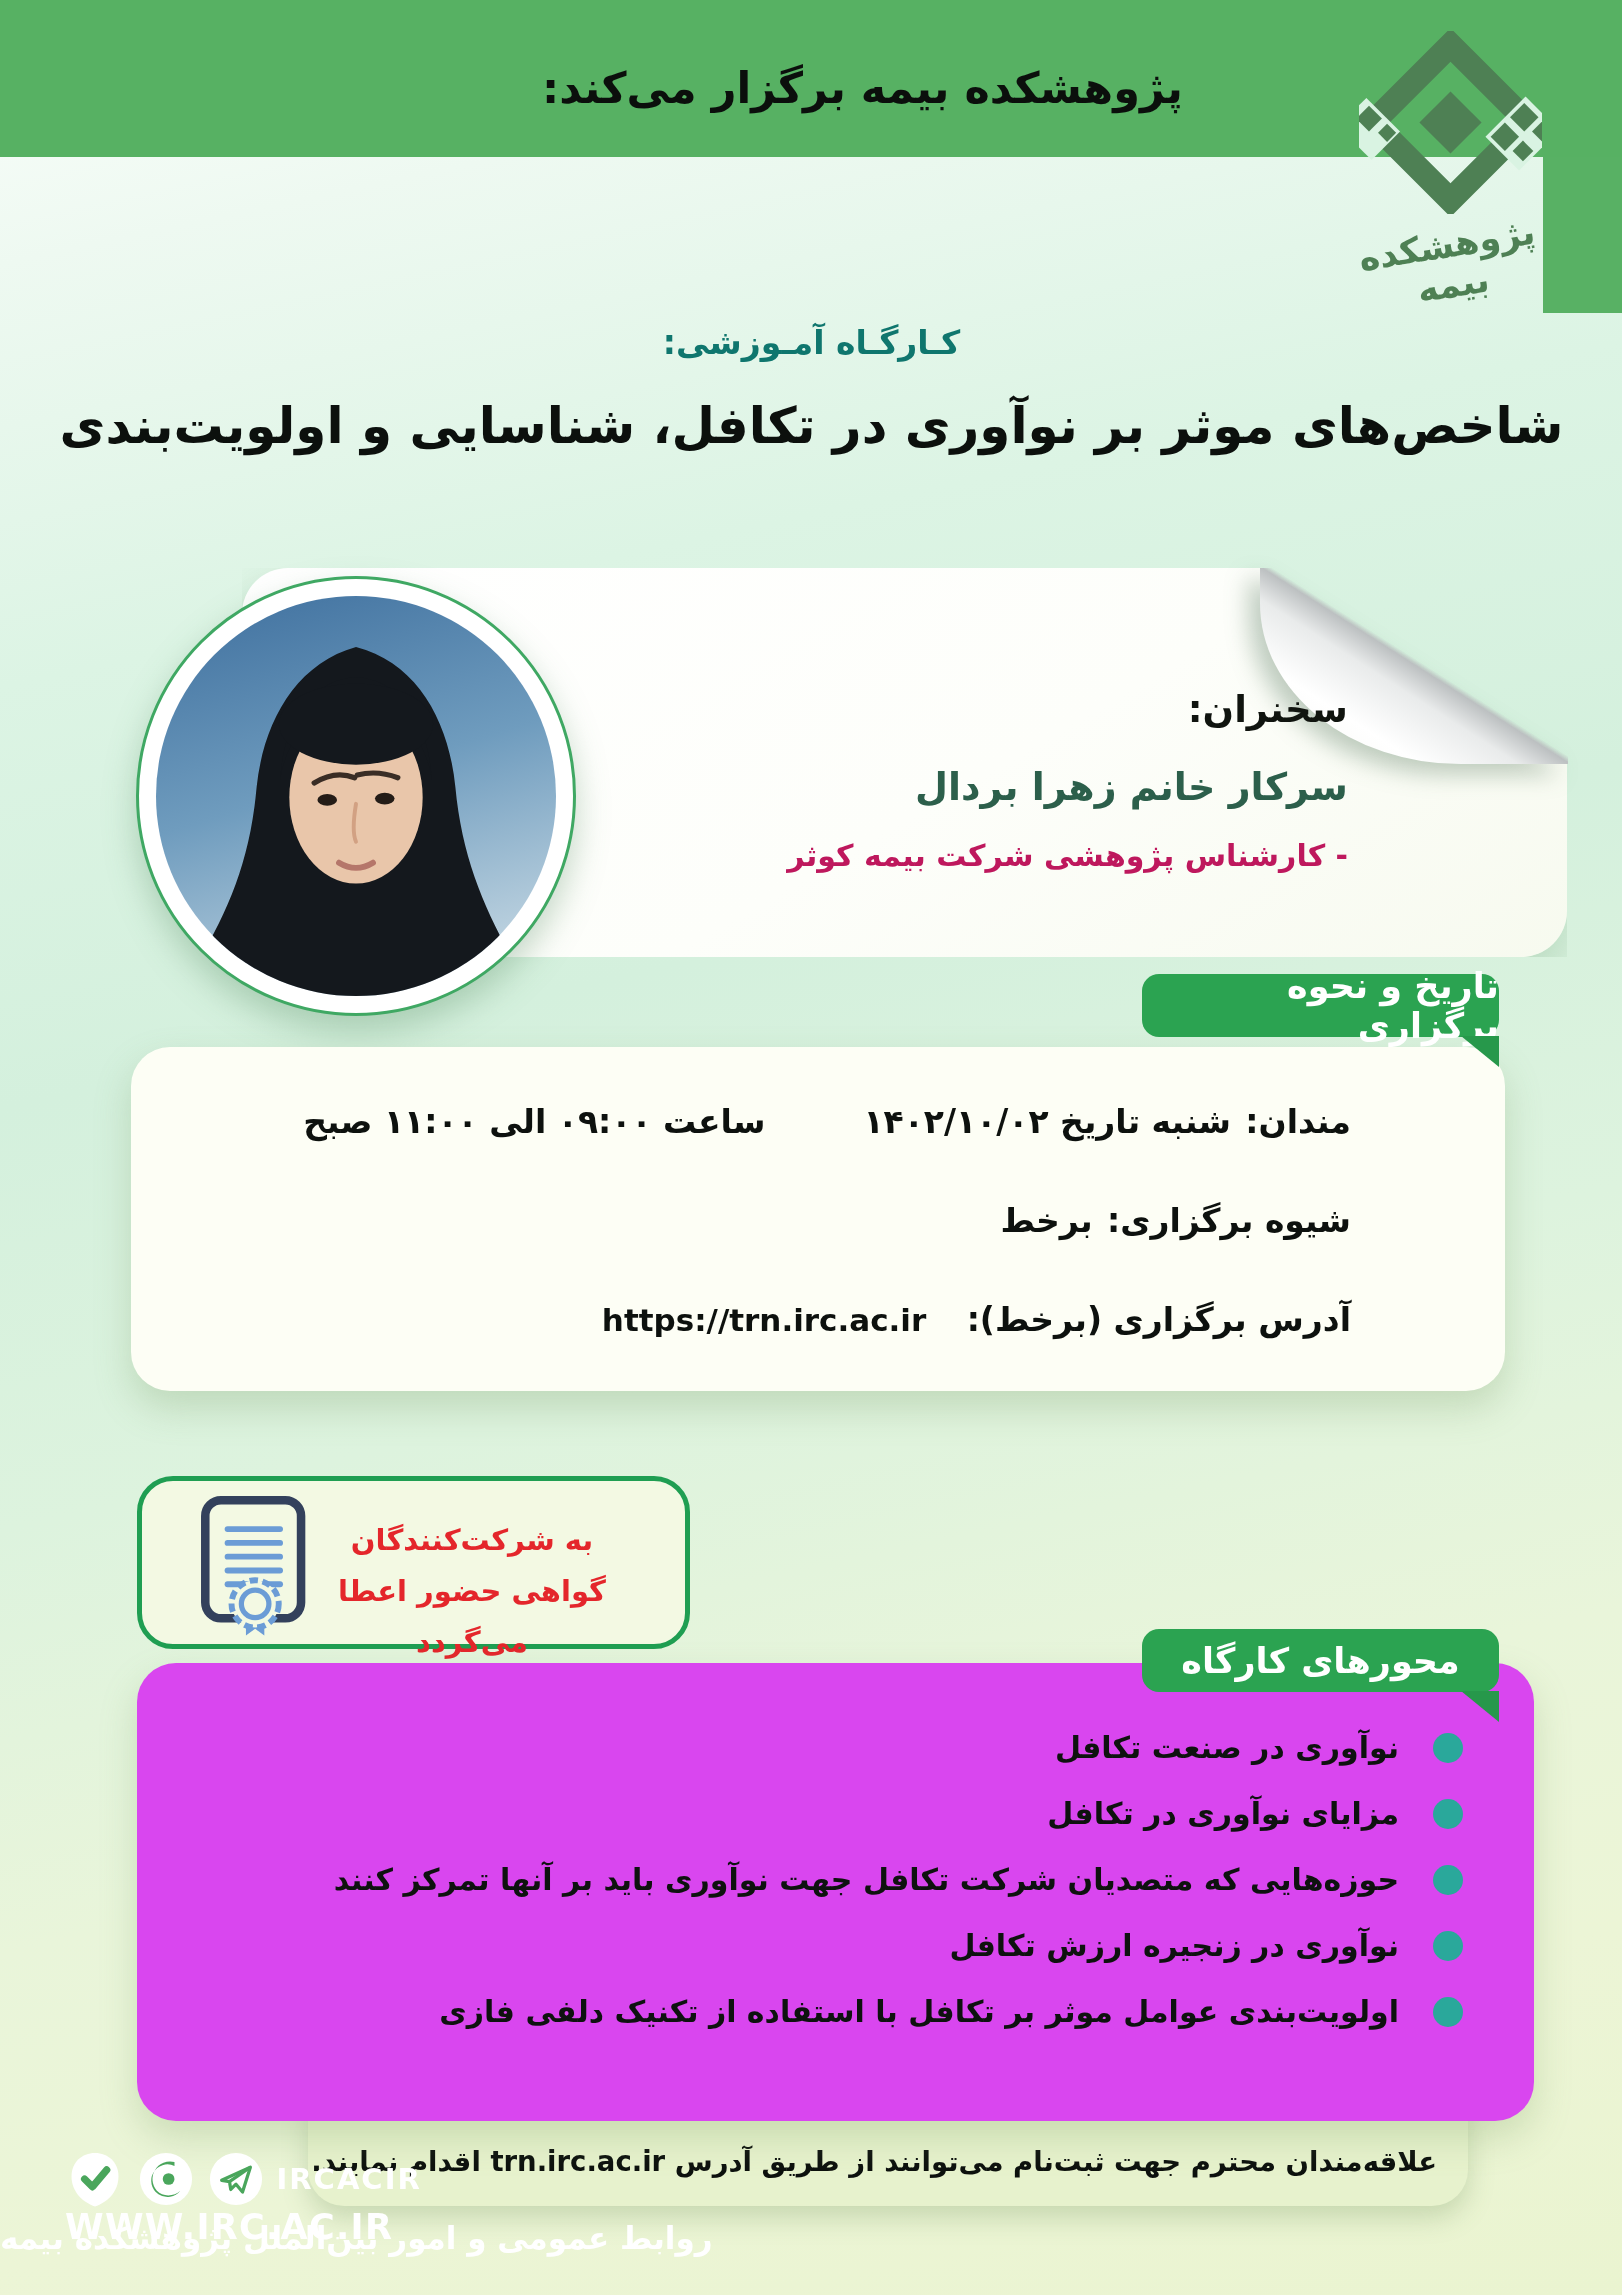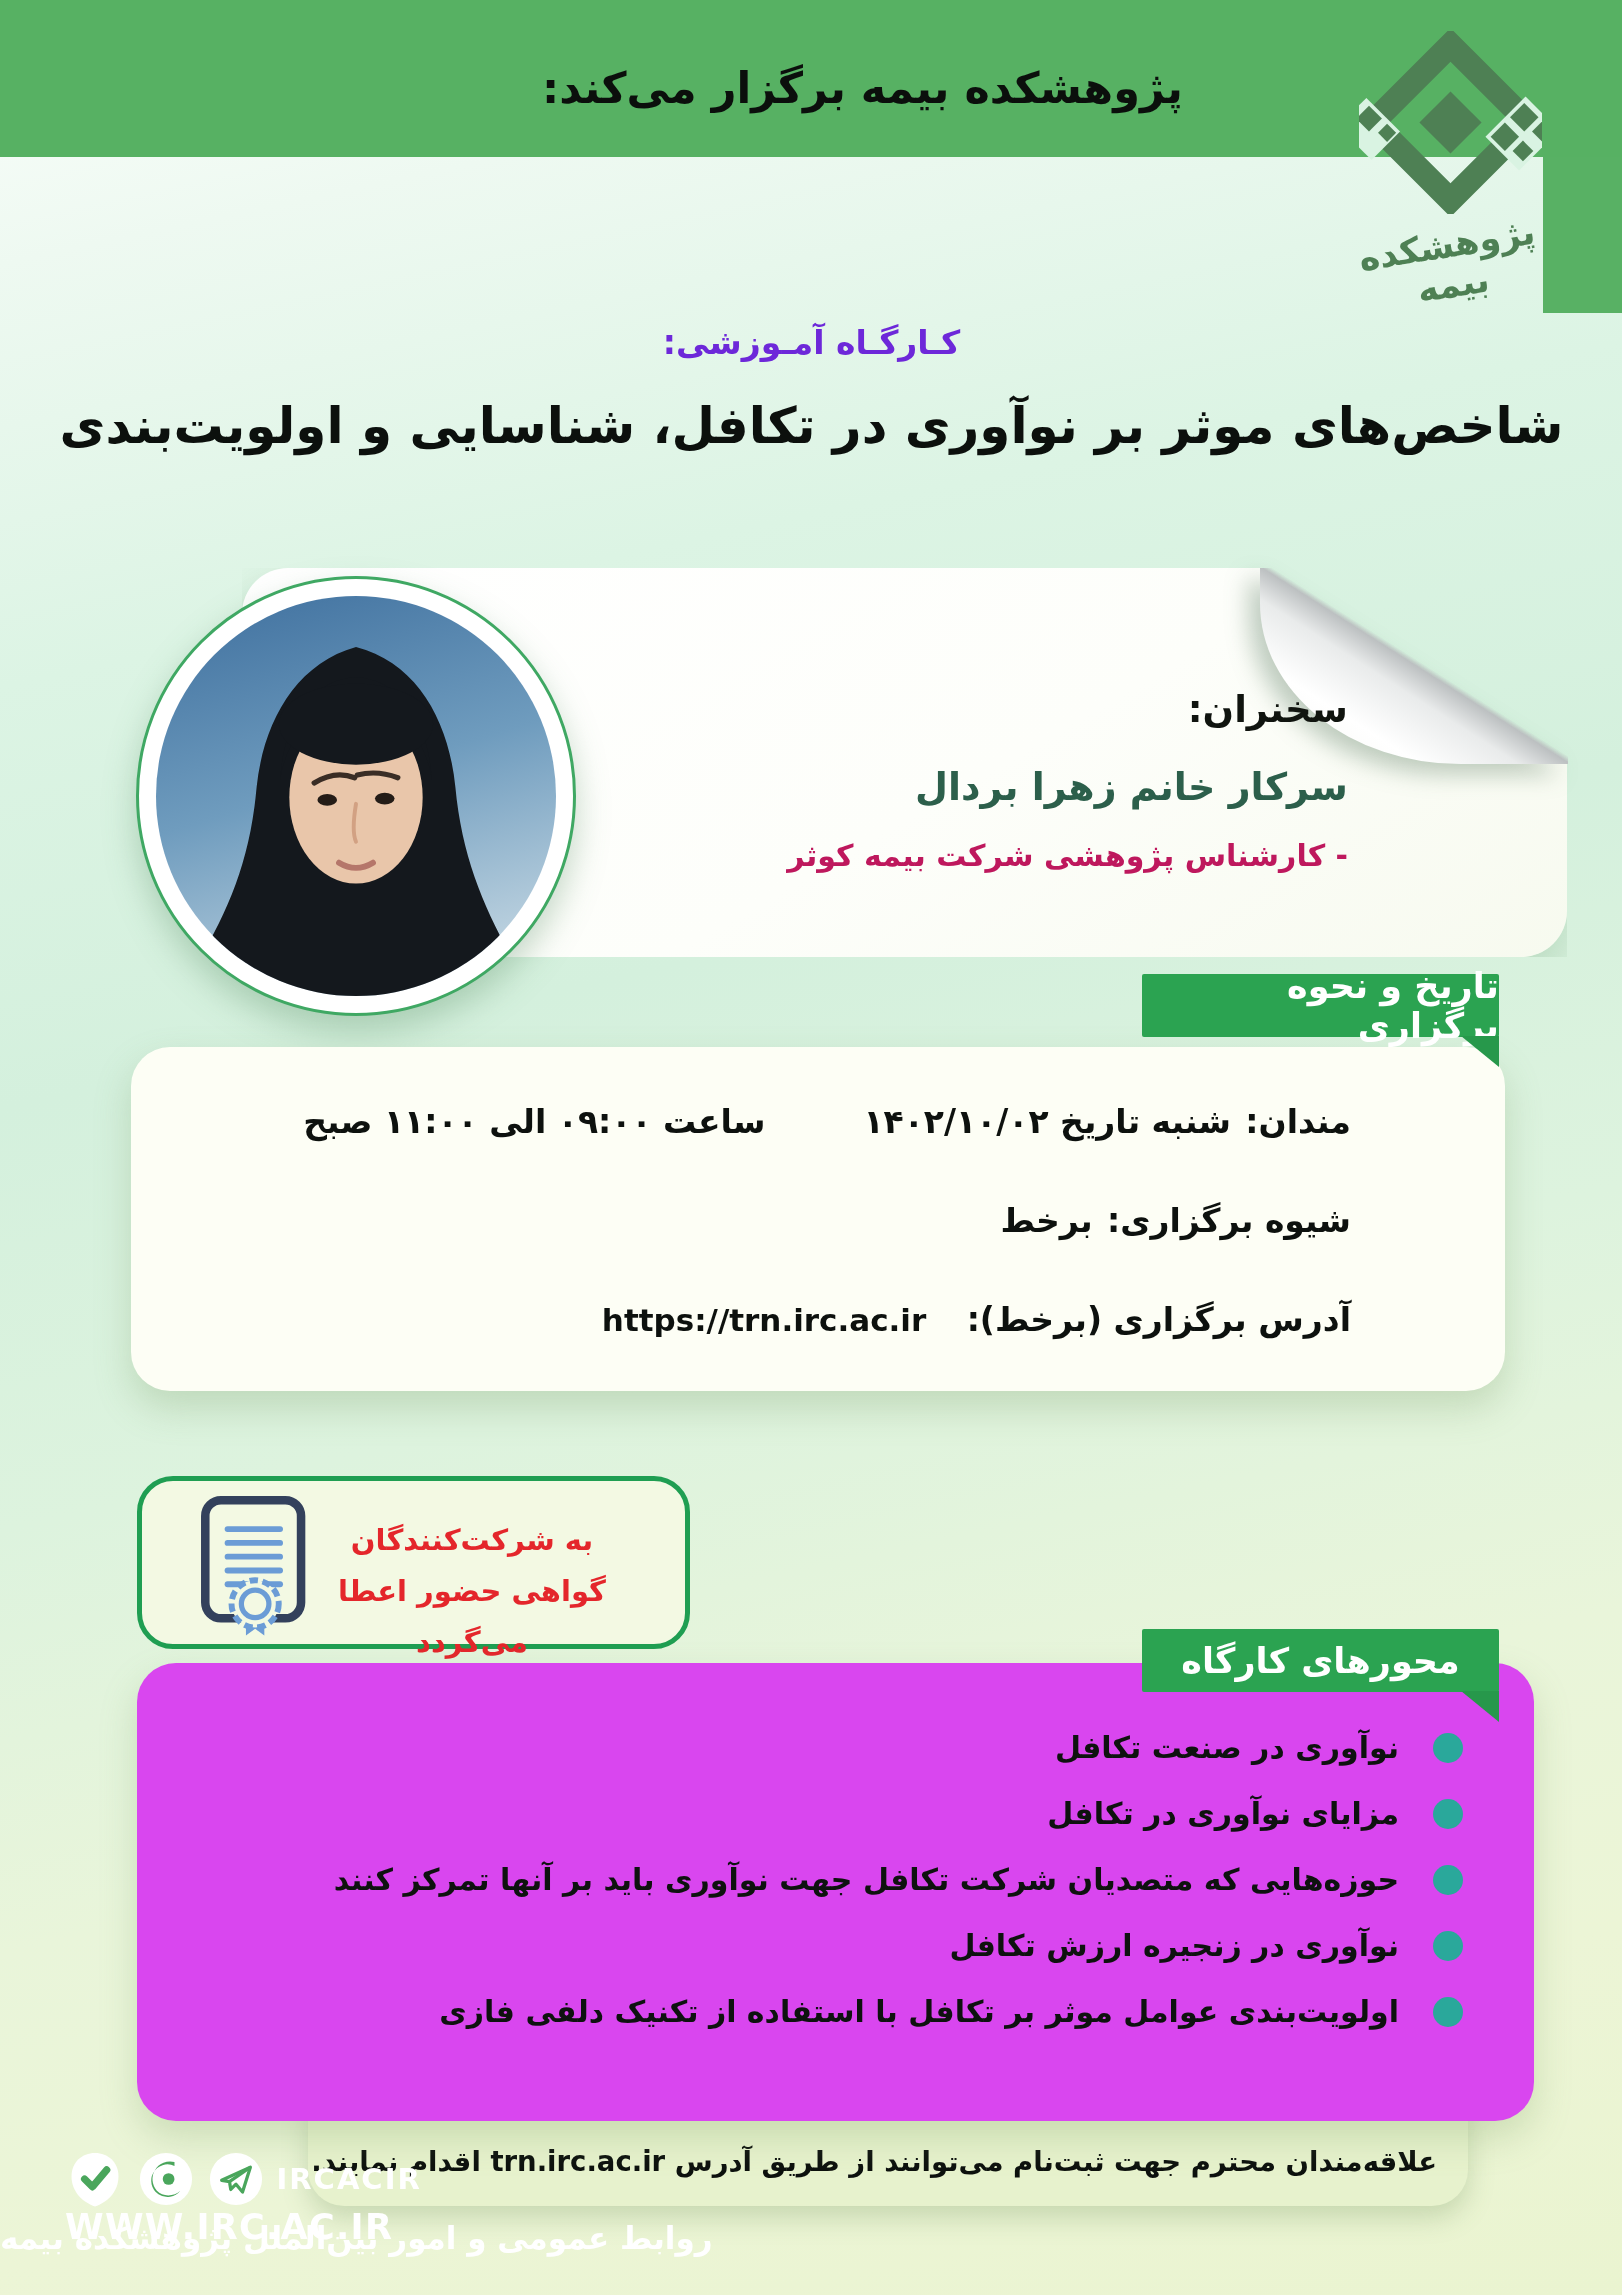--- a/index.html
+++ b/index.html
@@ -18,21 +18,21 @@
   .band-left{left:0;top:820;width:86px;bottom:0;z-index:1;
     background:linear-gradient(180deg, rgba(130,200,145,0) 0%, #86ca93 10%, #63b873 35%, #58b164 70%, #55ae62 100%);}
   .band-right{right:0;top:3030;width:80px;height:313px;background:#58b164;z-index:1;}
   .footer-bar{left:0;top:3268;width:1623px;height:157px;background:#57b163;z-index:2;}
 
   
   .org-line{left:542px;top:63px;font-size:43px;font-weight:bold;color:#0b0f0c;white-space:nowrap;direction:rtl;z-index:6;}
   .logo{left:1332px;top:31px;width:236px;text-align:center;z-index:6;}
   .logo-caption{display:inline-block;margin-top:9.2px;font-size:35px;font-weight:bold;color:#4e8054;transform:rotate(-9deg);direction:rtl;}
 
-  .kicker{left:0;top:323px;width:1623px;text-align:center;font-size:33px;font-weight:bold;color:#6d28d9;direction:rtl;letter-spacing:0.7px;z-index:6;}
+  .kicker{left:0;top:323px;width:1623px;text-align:center;font-size:33px;font-weight:bold;color:#0f766e;direction:rtl;letter-spacing:0.7px;z-index:6;}
   .main-title{left:0;top:397px;width:1623px;text-align:center;font-size:50px;font-weight:bold;color:#0c100d;direction:rtl;white-space:nowrap;z-index:6;}
 
   
   .panel{left:242px;top:568px;width:1325px;height:389px;border-radius:46px;z-index:3;
     background:linear-gradient(150deg,#ffffff 0%,#fdfefa 55%,#f7faef 100%);
     box-shadow:0 18.3px 39px rgba(110,160,120,.28);
     clip-path:polygon(0 0,1018px 0,100% 196px,100% 100%,0 100%);}
   .curl{left:1260px;top:568px;width:308px;height:196px;z-index:4;
     background:linear-gradient(to bottom left, rgba(255,255,255,0) 48%, #bcc0c1 49.6%, #e9ebeb 58%, #ffffff 74%, #f4f5f1 100%);
     border-bottom-left-radius:65% 82%;
@@ -41,21 +41,21 @@
   .photo-ring{left:136px;top:576px;width:434px;height:434px;border-radius:50%;border:3.3px solid #3fa863;background:#ffffff;
     display:flex;align-items:center;justify-content:center;z-index:5;box-shadow:0 15.7px 33px rgba(90,140,100,.35);}
   .photo{width:400px;height:400px;border-radius:50%;overflow:hidden;}
 
   .speaker-block{right:275px;top:688px;text-align:right;direction:rtl;z-index:6;}
   .speaker-heading{font-size:37px;font-weight:bold;color:#10140f;margin-bottom:34px;}
   .speaker-name{font-size:38px;font-weight:bold;color:#2c5f4b;margin-bottom:29px;}
   .speaker-role{font-size:30px;font-weight:bold;color:#be185d;}
 
   
-  .badge{position:absolute;width:357px;height:63px;background:#2ba351;border-radius:2px;z-index:6;
+  .badge{position:absolute;width:357px;height:63px;background:#2ba351;border-radius:17px;z-index:6;
     display:flex;align-items:center;justify-content:center;color:#ffffff;font-size:35px;font-weight:bold;direction:rtl;}
   .badge::after{content:"";position:absolute;right:0;bottom:-30px;width:0;height:0;
     border-top:31px solid #27984b;border-left:38px solid transparent;}
   .badge1{left:1142px;top:974px;}
   .badge2{left:1142px;top:1629px;}
 
   
   .info-card{left:131px;top:1047px;width:1374px;height:344px;border-radius:39px;background:#fdfef5;z-index:5;
     box-shadow:0 17px 36px rgba(125,160,105,.30);direction:rtl;box-sizing:border-box;padding:55px 154px 0 72px;}
   .info-row{display:flex;align-items:baseline;font-size:33px;font-weight:bold;color:#0d110e;white-space:nowrap;}

